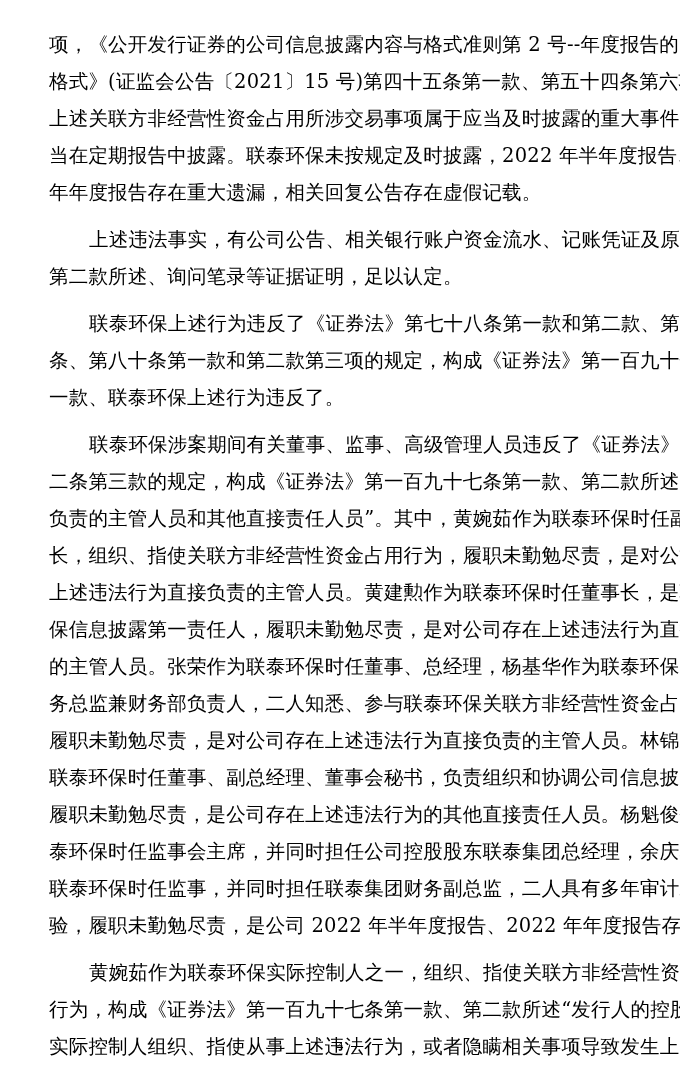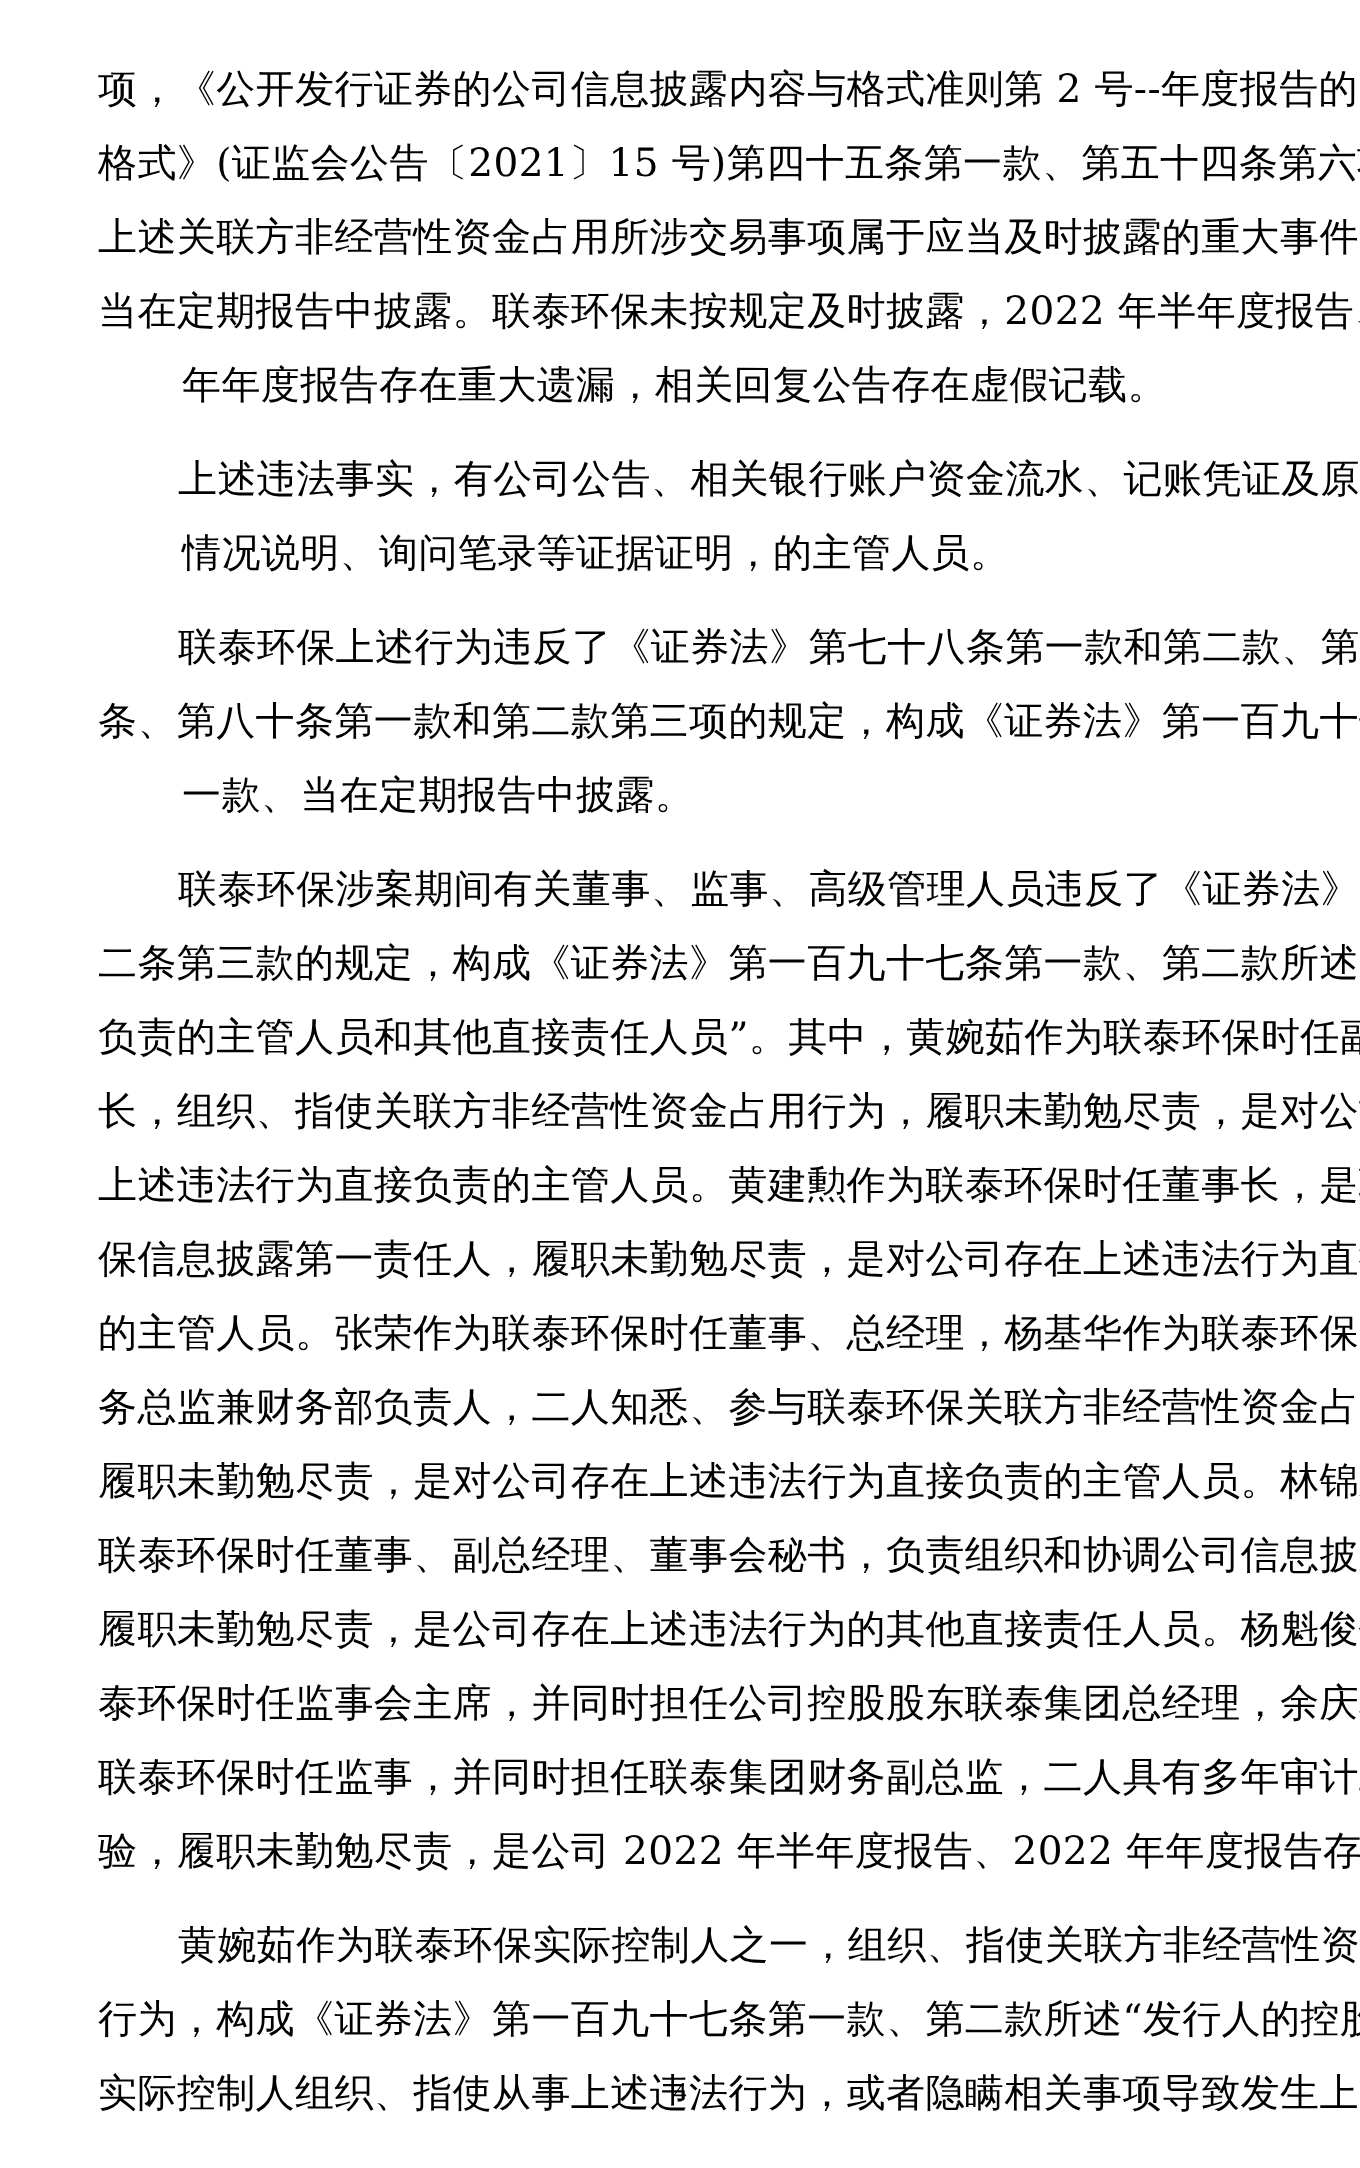--- a/index.html
+++ b/index.html
@@ -2,46 +2,46 @@
 <html><head>
 <meta charset="utf-8">
 <style>
   html, body { margin: 0; padding: 0; background: #ffffff; }
   body { width: 680px; height: 1084px; position: relative; overflow: hidden;
          font-family: "DejaVu Serif", "Liberation Serif", serif; color: #000; }
   .page { position: absolute; left: 49px; top: 26px; width: 584px; }
   .para { margin: 0 0 10px 0; font-size: 19.5px; line-height: 37px; text-align: justify;
           text-align-last: left; letter-spacing: 0.2px; }
   .line { display: block; white-space: nowrap; text-align-last: justify; text-align: justify; }
-  .line.last { text-align-last: left; margin-left: 42px; }
+  .line.last { text-align-last: left; }
   .indent { padding-left: 40px; }
   .page-number { position: absolute; top: 1038px; left: 0; width: 680px; text-align: center;
                  font-size: 13px; font-family: "Liberation Serif", serif; }
 </style>
 </head>
 <body>
 
 <div class="page">
   <p class="para">
     <span class="line">项，《公开发行证券的公司信息披露内容与格式准则第 2 号--年度报告的内容与</span>
     <span class="line">格式》(证监会公告〔2021〕15 号)第四十五条第一款、第五十四条第六项的规定，</span>
     <span class="line">上述关联方非经营性资金占用所涉交易事项属于应当及时披露的重大事件，并应</span>
     <span class="line">当在定期报告中披露。联泰环保未按规定及时披露，2022 年半年度报告、2022</span>
     <span class="line last">年年度报告存在重大遗漏，相关回复公告存在虚假记载。</span>
   </p>
 
   <p class="para">
     <span class="line indent">上述违法事实，有公司公告、相关银行账户资金流水、记账凭证及原始凭证、</span>
-    <span class="line last">情况说明、询问笔录等证据证明，的主管人员。</span>
+    <span class="line last">第二款所述、询问笔录等证据证明，足以认定。</span>
   </p>
 
   <p class="para">
     <span class="line indent">联泰环保上述行为违反了《证券法》第七十八条第一款和第二款、第七十九</span>
     <span class="line">条、第八十条第一款和第二款第三项的规定，构成《证券法》第一百九十七条第</span>
-    <span class="line last">一款、当在定期报告中披露。</span>
+    <span class="line last">一款、联泰环保上述行为违反了。</span>
   </p>
 
   <p class="para">
     <span class="line indent">联泰环保涉案期间有关董事、监事、高级管理人员违反了《证券法》第八十</span>
     <span class="line">二条第三款的规定，构成《证券法》第一百九十七条第一款、第二款所述“直接</span>
     <span class="line">负责的主管人员和其他直接责任人员”。其中，黄婉茹作为联泰环保时任副董事</span>
     <span class="line">长，组织、指使关联方非经营性资金占用行为，履职未勤勉尽责，是对公司存在</span>
     <span class="line">上述违法行为直接负责的主管人员。黄建勲作为联泰环保时任董事长，是联泰环</span>
     <span class="line">保信息披露第一责任人，履职未勤勉尽责，是对公司存在上述违法行为直接负责</span>
     <span class="line">的主管人员。张荣作为联泰环保时任董事、总经理，杨基华作为联泰环保时任财</span>

